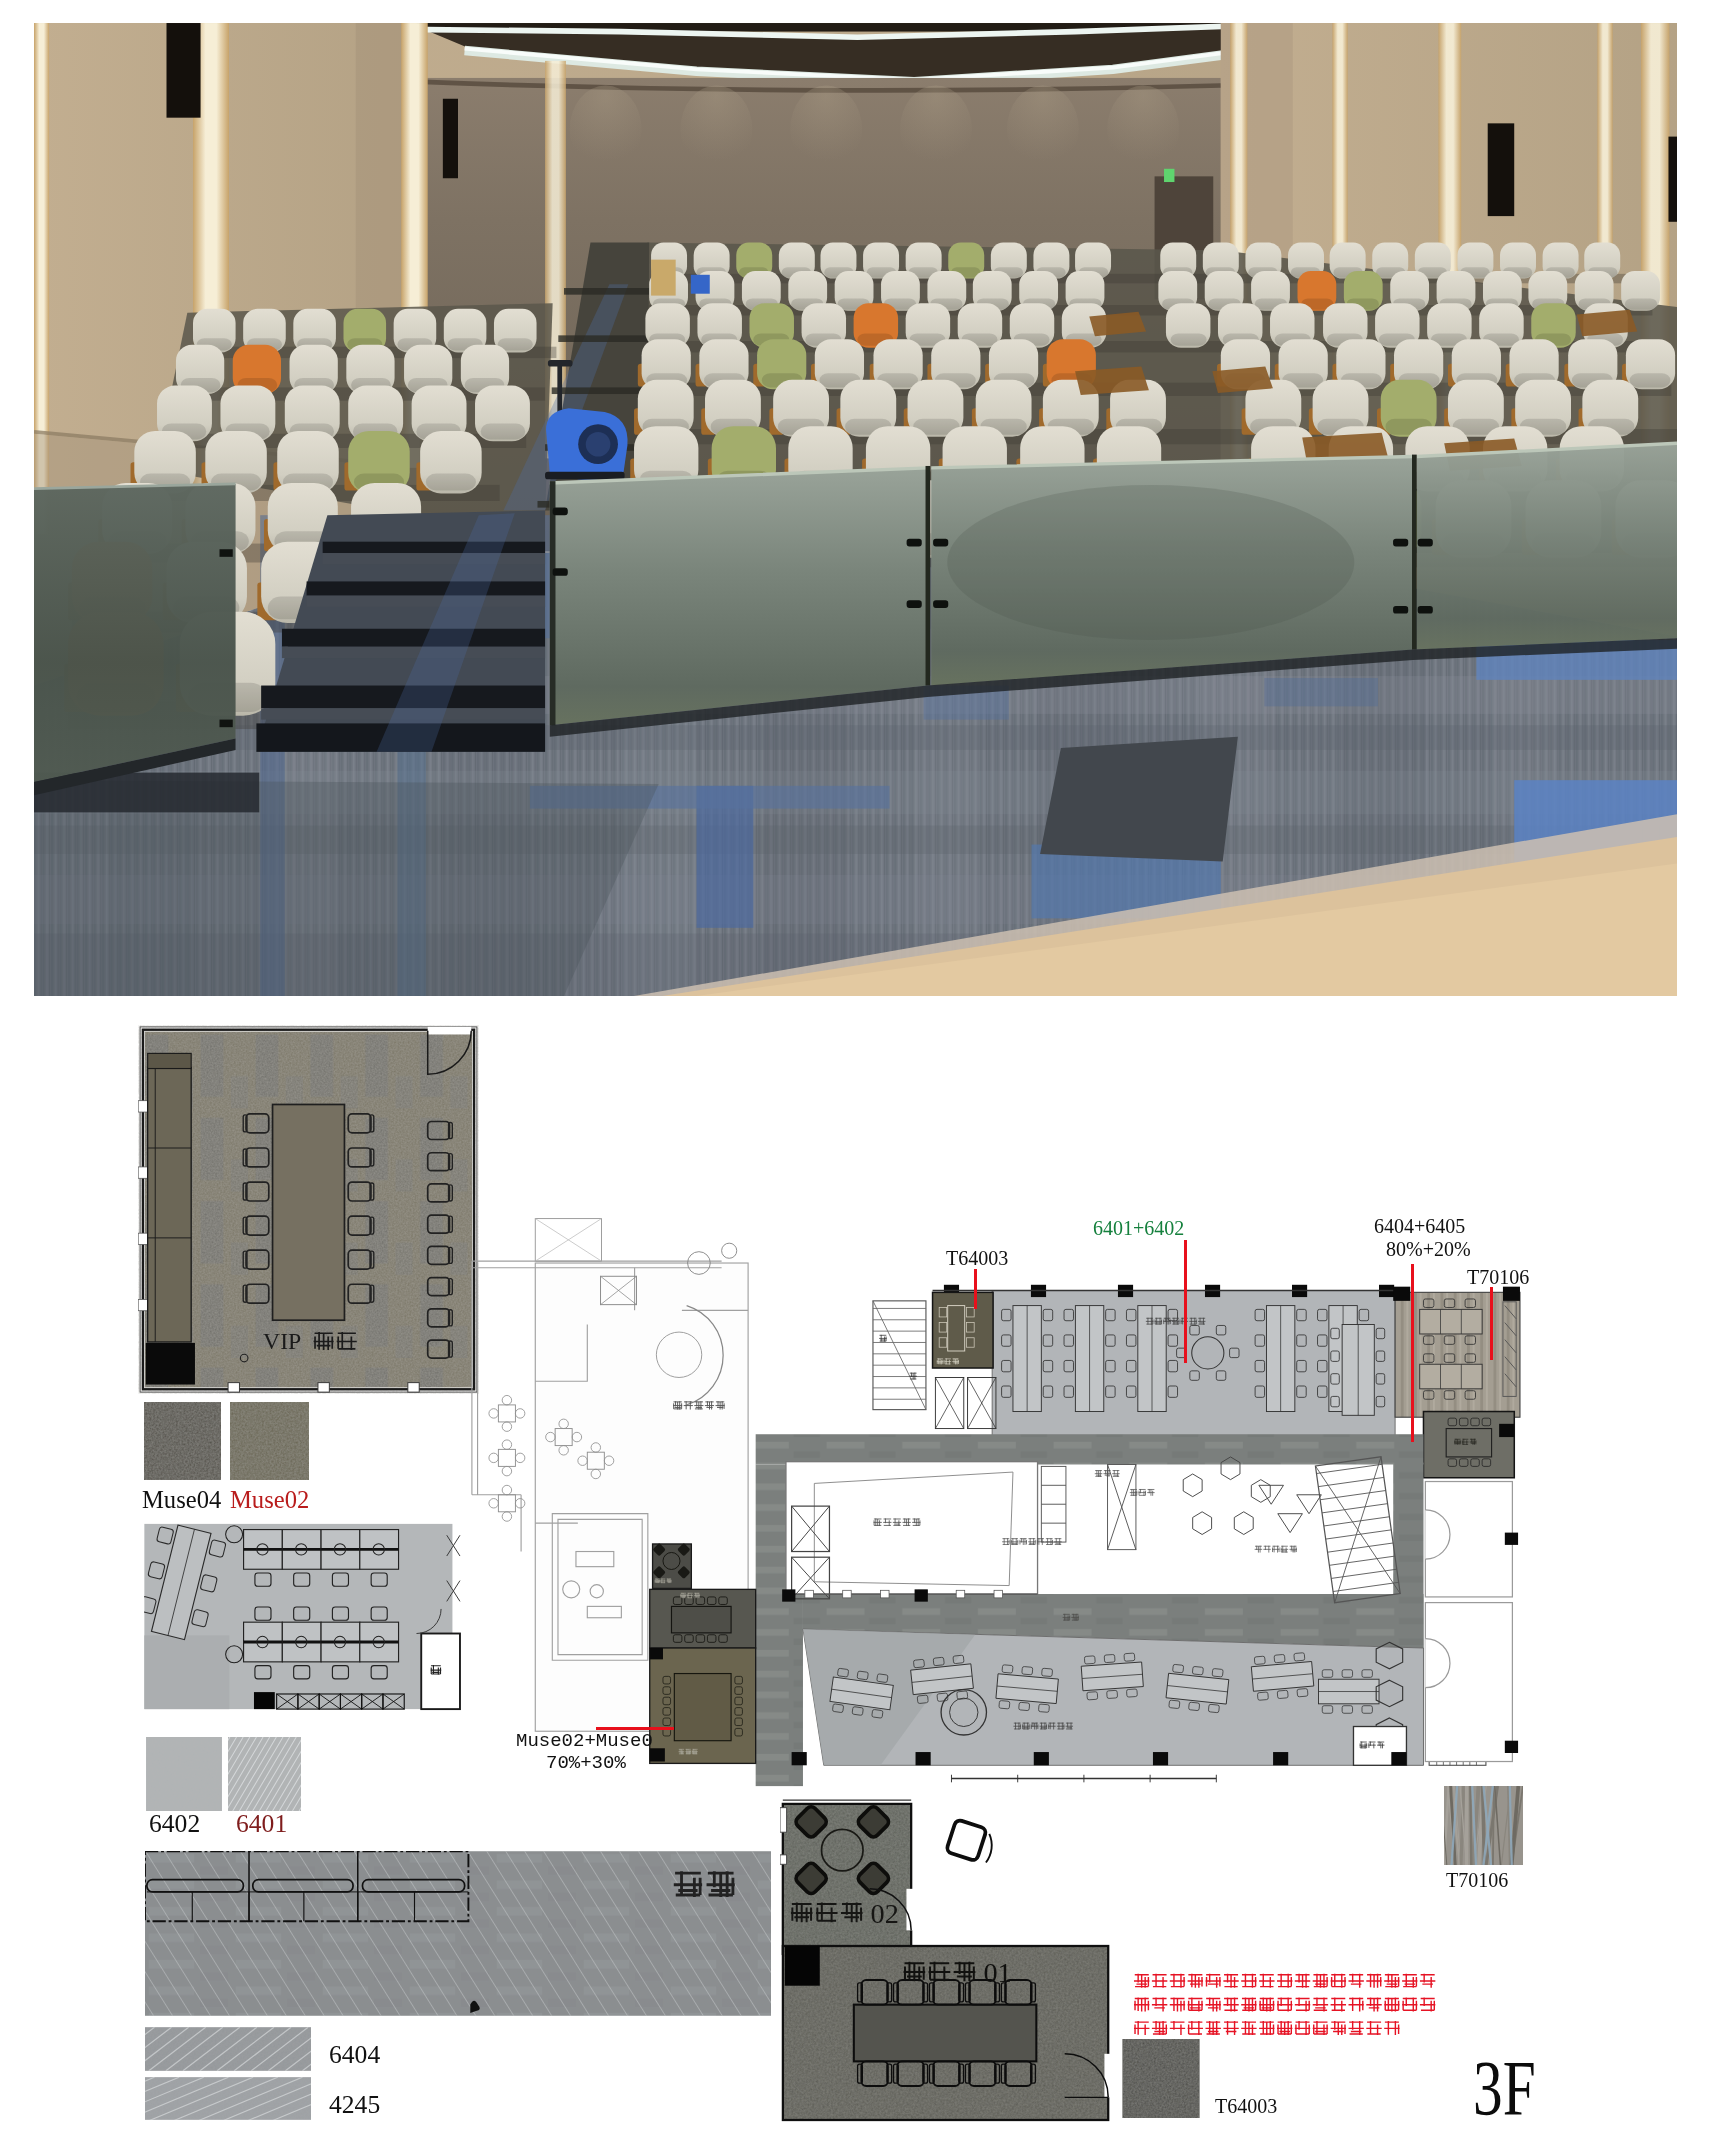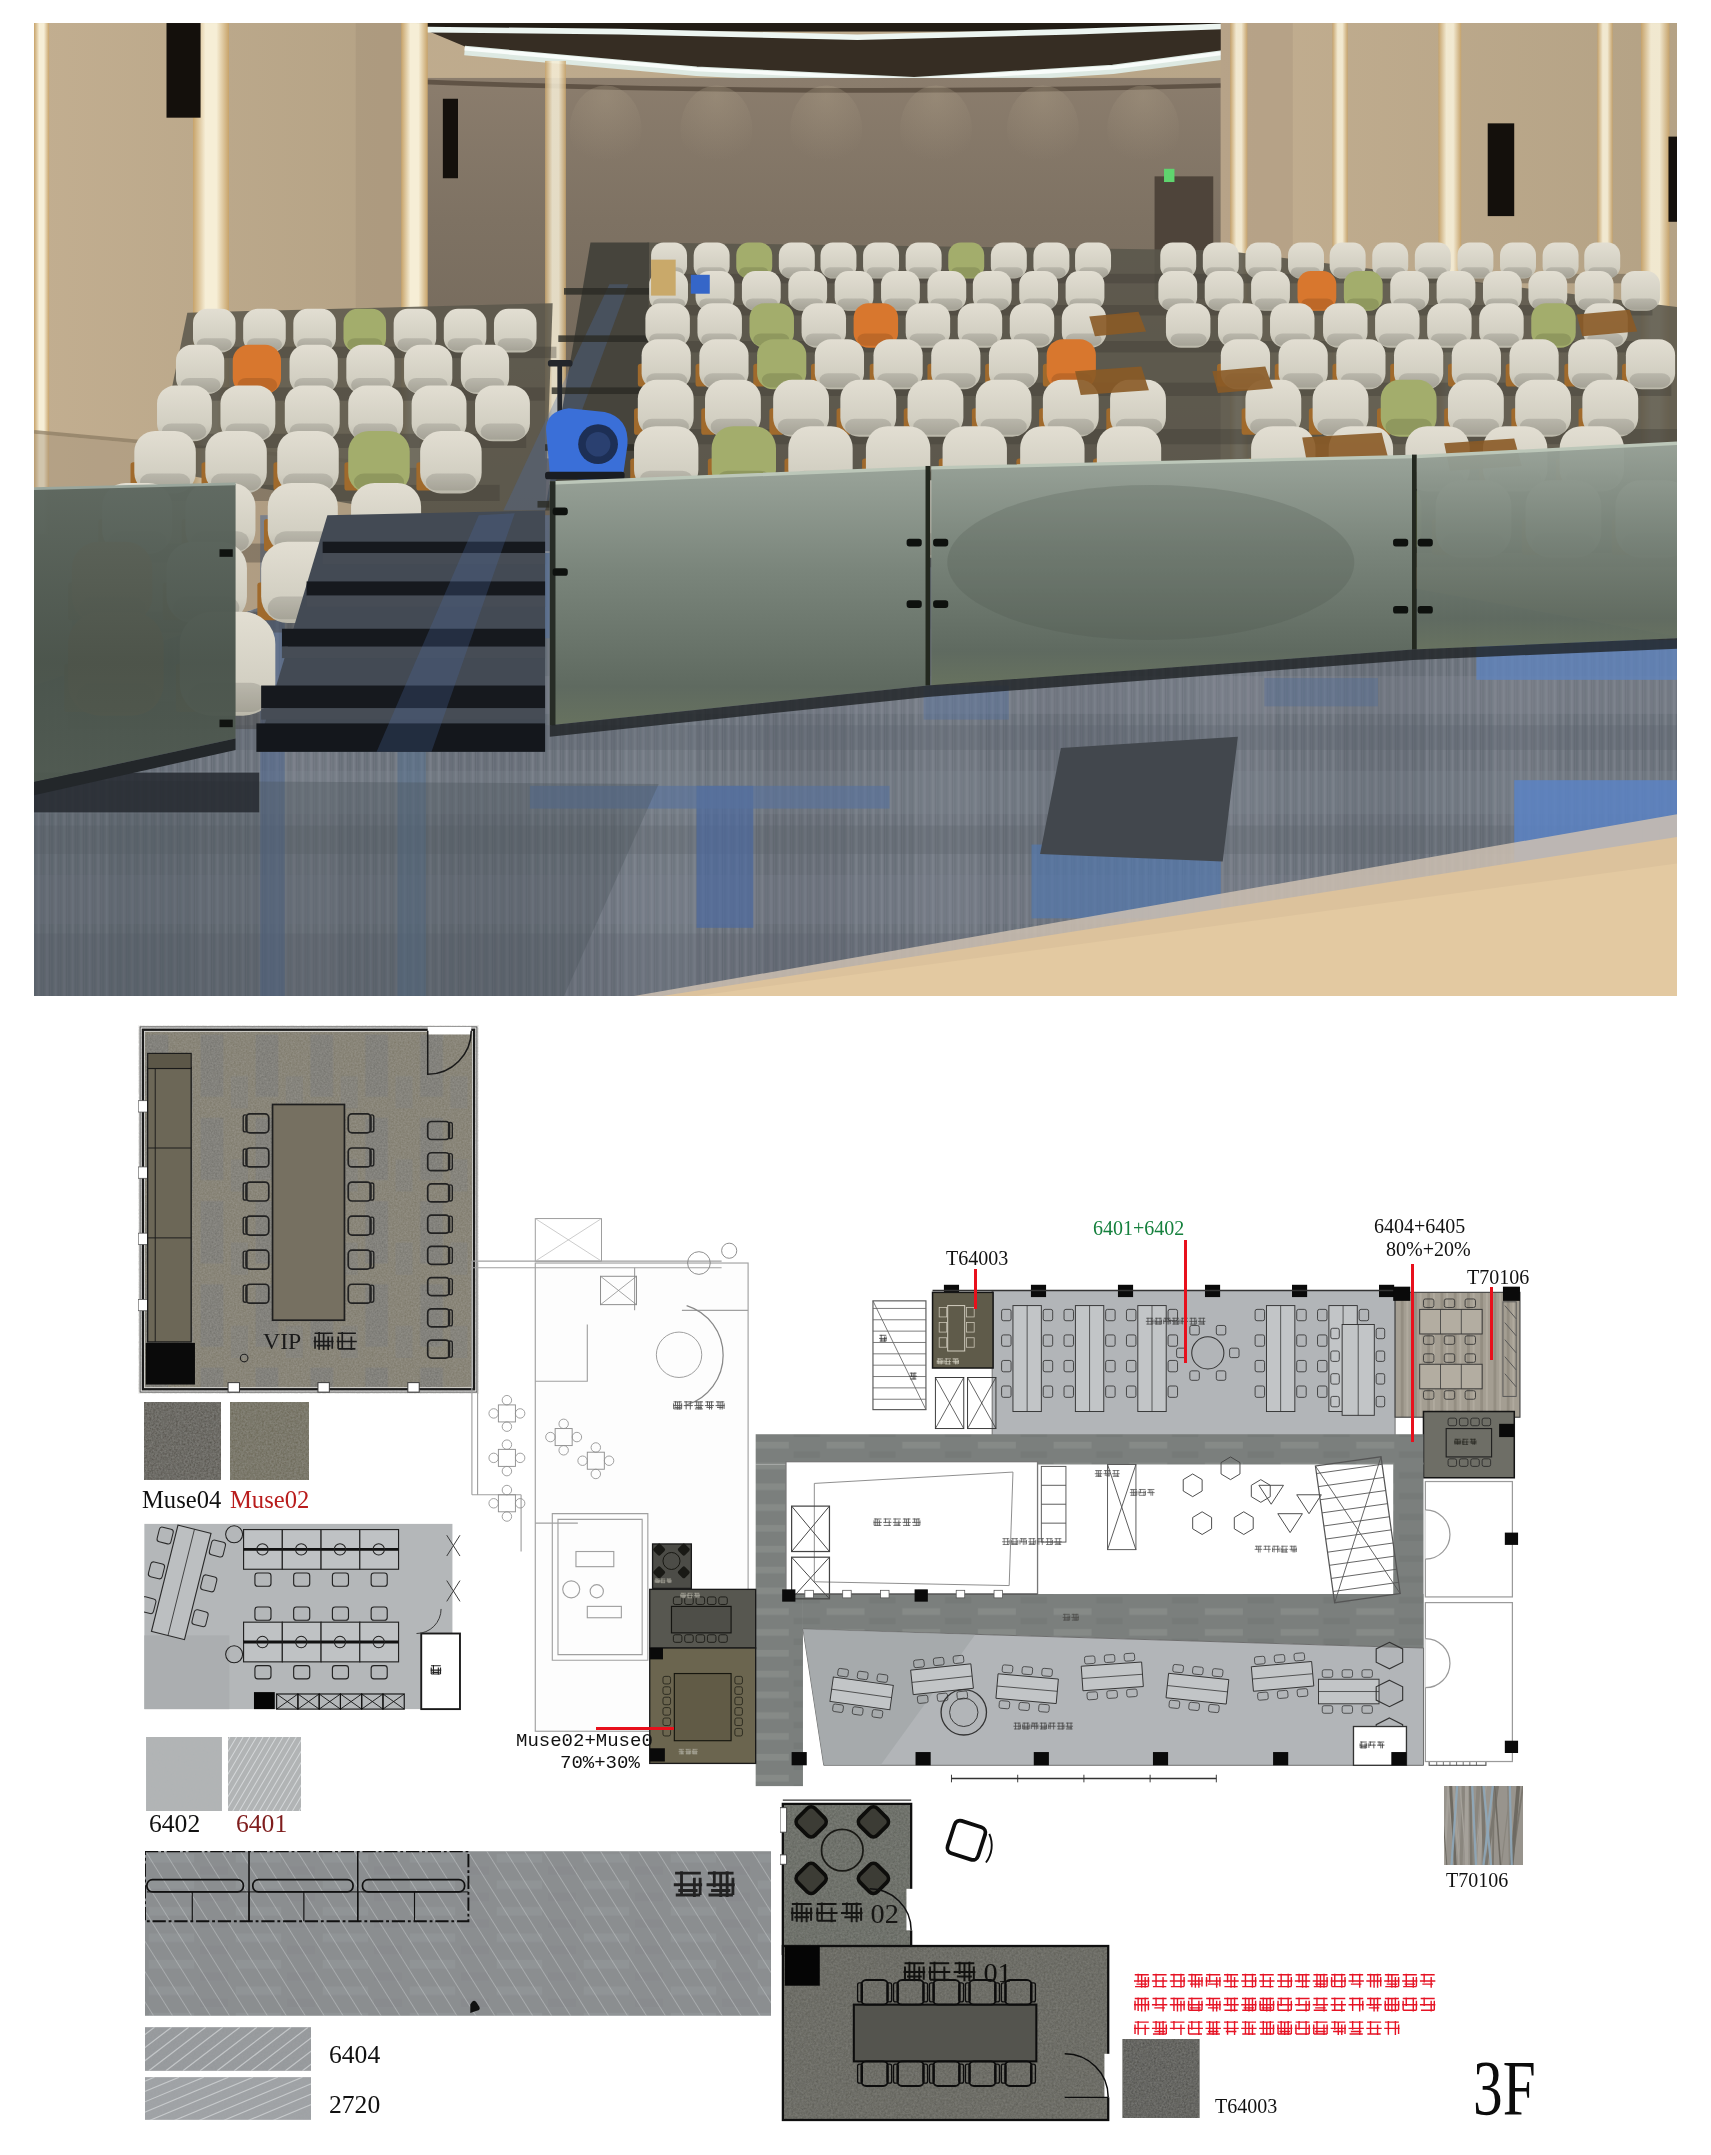--- a/index.html
+++ b/index.html
@@ -862,21 +862,21 @@
           <feColorMatrix in="n" type="matrix" values="0 0 0 0 0.5 0 0 0 0 0.5 0 0 0 0 0.47 0 0 0 0.15 0"></feColorMatrix>
           <feComposite operator="over" in2="SourceGraphic"></feComposite>
         </filter>
       </defs>
 <g filter="url(#nz6)">
         <rect width="175" height="45" fill="#9da0a4"></rect>
       </g>
 <path d="M-100 46 L10 0 M-74 46 L36 0 M-48 46 L62 0 M-22 46 L88 0 M4 46 L114 0 M30 46 L140 0 M56 46 L166 0 M82 46 L192 0 M108 46 L218 0 M134 46 L244 0" stroke="#c6c9cb" stroke-width="1.2"></path>
 </svg>
 
-<div style="position:absolute;left:329px;top:2090px;font-family:'Liberation Serif',serif;font-size:25.6px;color:#111">2720</div>
+<div style="position:absolute;left:329px;top:2090px;font-family:'Liberation Serif',serif;font-size:25.6px;color:#111">4245</div>
 
 <svg style="position:absolute;left:445px;top:1211px" width="1117" height="577" viewBox="0 0 1180 610">
 <defs>
         <pattern id="plk2" width="80" height="22" patternUnits="userSpaceOnUse">
           <rect width="80" height="22" fill="#7b7f7d"></rect>
           <rect x="3" y="2" width="40" height="7" fill="#898d8b" opacity="0.75"></rect>
           <rect x="48" y="12" width="28" height="7" fill="#747876" opacity="0.75"></rect>
         </pattern>
         <pattern id="t70" width="14" height="30" patternUnits="userSpaceOnUse">
           <rect width="14" height="30" fill="#a49e92"></rect>
@@ -1336,21 +1336,21 @@
 
 <div style="position:absolute;left:1093px;top:1217px;font-family:'Liberation Serif',serif;font-size:20px;color:#15803d">6401+6402</div>
 <div style="position:absolute;left:1184px;top:1240px;width:2.8px;height:123px;background:#e8101c"></div>
 
 <div style="position:absolute;left:1374px;top:1215px;font-family:'Liberation Serif',serif;font-size:20px;color:#111">6404+6405<br><span style="margin-left:12px">80%+20%</span></div>
 <div style="position:absolute;left:1411px;top:1264px;width:2.8px;height:178px;background:#e8101c"></div>
 
 <div style="position:absolute;left:1467px;top:1266px;font-family:'Liberation Serif',serif;font-size:20px;color:#111">T70106</div>
 <div style="position:absolute;left:1490px;top:1287px;width:2.8px;height:73px;background:#e8101c"></div>
 
-<div style="position:absolute;left:516px;top:1730px;font-family:Liberation Mono, monospace;font-size:19px;color:#111">Muse02+Muse0<br><span style="margin-left:44px">70%+30%</span></div>
+<div style="position:absolute;left:516px;top:1730px;font-family:Liberation Mono, monospace;font-size:19px;color:#111">Muse02+Muse0<br><span style="margin-left:30px">70%+30%</span></div>
 <div style="position:absolute;left:596px;top:1727px;width:78px;height:2.8px;background:#e8101c"></div>
 
 <svg style="position:absolute;left:780px;top:1798px" width="134" height="159" viewBox="0 0 142 168">
 <defs>
         <filter id="nzB" x="0" y="0" width="1" height="1">
           <feTurbulence type="fractalNoise" baseFrequency="0.45" numOctaves="3" result="n"></feTurbulence>
           <feColorMatrix in="n" type="matrix" values="0 0 0 0 0.32 0 0 0 0 0.33 0 0 0 0 0.30 0 0 0 0.5 0"></feColorMatrix>
           <feComposite operator="over" in2="SourceGraphic"></feComposite>
         </filter>
       </defs>

